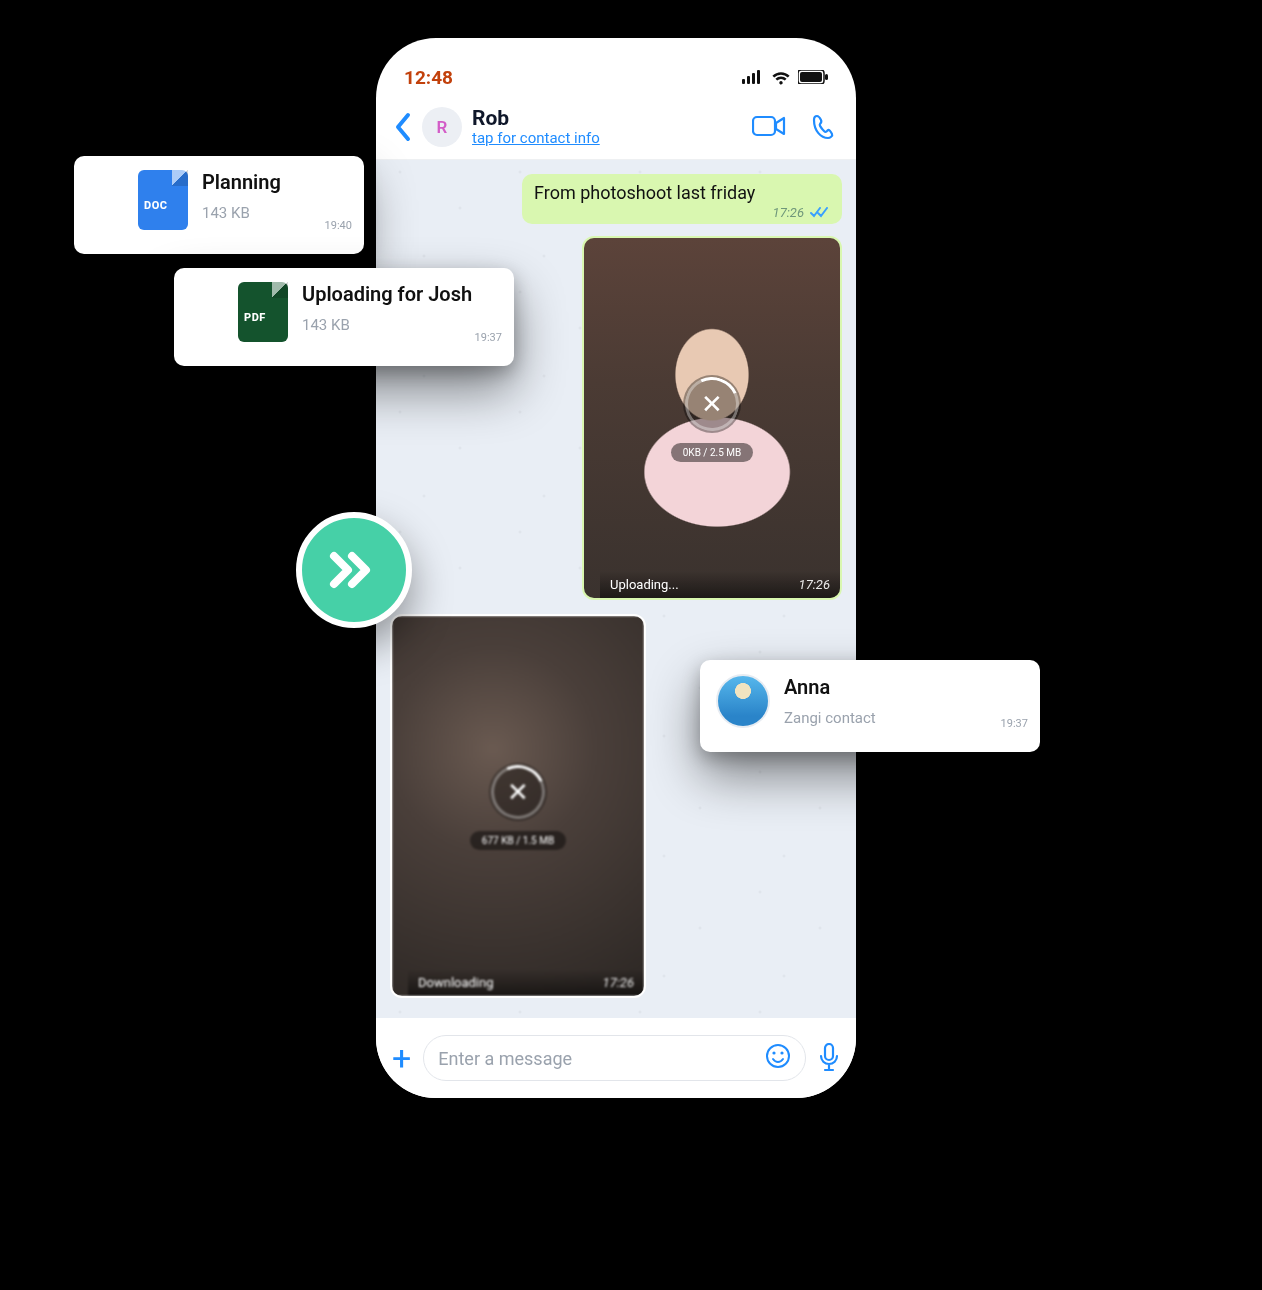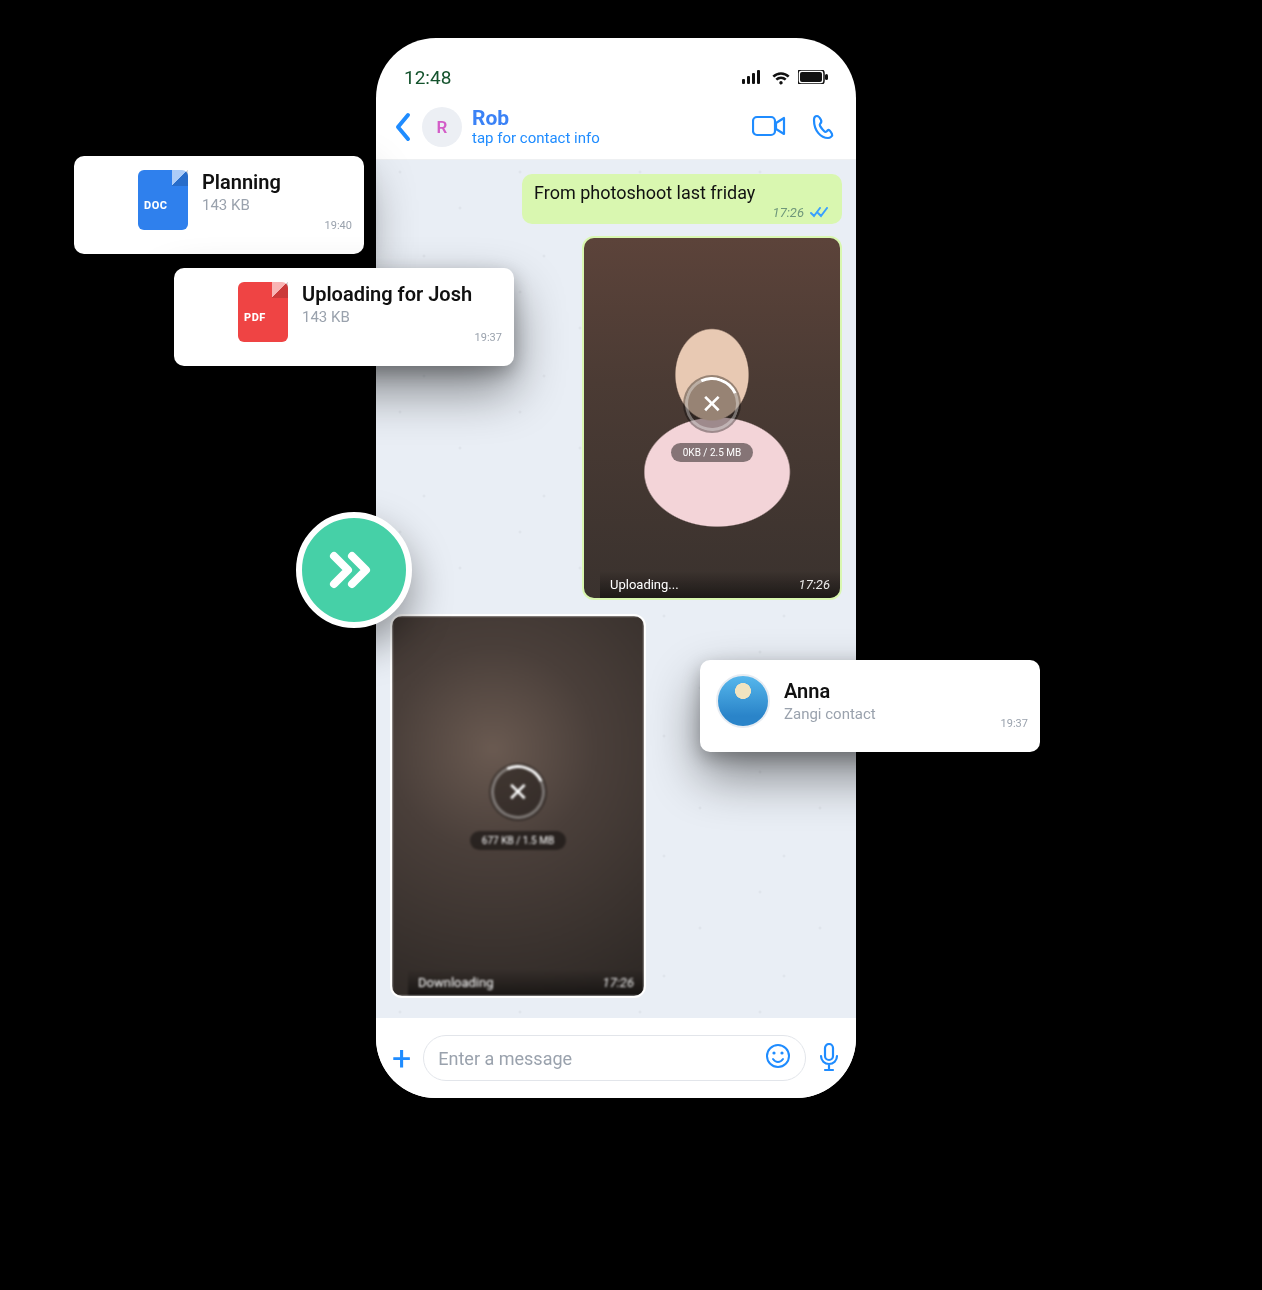--- a/index.html
+++ b/index.html
@@ -37,23 +37,23 @@
     z-index:-1;
     background:radial-gradient(closest-side,rgba(0,0,0,.4),transparent 70%);
   }
 
   .statusbar {
     height: 56px;
     display: flex;
     align-items: center;
     justify-content: space-between;
     padding: 22px 28px 0 28px;
-    font-weight: 400;
+    font-weight: 700;
     font-size: 19px;
-    color:#14532d;
+    color:#c2410c;
   }
   .status-icons { display:flex; gap:6px; align-items:center; }
   .status-icons span { display:inline-block; }
   .sig { font-size:18px; letter-spacing:-1px; }
   .wifi svg, .batt svg { display:block; }
 
   .chat-header {
     height: 66px;
     display:flex;
     align-items:center;
@@ -62,22 +62,22 @@
     border-bottom: 1px solid #eef0f2;
   }
   .back-chevron svg { display:block; }
   .avatar-initial {
     width: 40px; height:40px; border-radius:50%;
     background:#eceff4;
     display:flex;align-items:center;justify-content:center;
     font-weight:600;color:#d35cc7;font-size:17px;
   }
   .titles { flex:1; line-height:1.1; }
-  .contact-name { font-weight:700; font-size:21px; color:#3b82f6; }
-  .contact-sub { font-size:15px; color:#1f8cff; }
+  .contact-name { font-weight:700; font-size:21px; color:#0f172a; }
+  .contact-sub { font-size:15px; color:#1f8cff;text-decoration:underline; }
   .hdr-actions { display:flex; gap:26px; }
   .hdr-actions svg { display:block; }
 
   .chat-body {
     height: 858px;
     background:#e9eef5;
     position:relative;
     padding: 14px 14px 8px 14px;
     overflow:hidden;
   }
@@ -193,31 +193,31 @@
   
   .card{
     position:absolute;
     background:#fff;border-radius:10px;
     box-shadow:0 24px 50px rgba(0,0,0,.45), 0 6px 18px rgba(0,0,0,.25);
     padding:14px 16px 24px 16px;
     display:flex;gap:14px;
   }
   .card .icon{width:50px;height:60px;border-radius:6px;position:relative;flex:0 0 50px;margin-left:48px;}
   .card .icon.doc{background:#2f80ed;}
-  .card .icon.pdf{background:#ef4444;}
+  .card .icon.pdf{background:#14532d;}
   .card .icon::after{
     content:"";position:absolute;top:0;right:0;width:16px;height:16px;
     background:linear-gradient(135deg,rgba(255,255,255,.6) 50%, rgba(0,0,0,.15) 50%);
   }
   .card .icon .lbl{
     position:absolute;left:6px;bottom:18px;color:#fff;font-size:11px;font-weight:800;letter-spacing:.5px;
   }
   .card .info{flex:1;}
   .card .title{font-size:20px;font-weight:600;color:#111;}
-  .card .sub{font-size:15px;color:#9aa2ad;margin-top:2px;}
+  .card .sub{font-size:15px;color:#9aa2ad;margin-top:10px;}
   .card .ts{position:absolute;right:12px;bottom:22px;color:#9aa2ad;font-size:11px;}
 
   .card.planning{left:74px;top:156px;width:290px;}
   .card.pdf-card{left:174px;top:268px;width:340px;}
 
   .card.anna{left:700px;top:660px;width:340px;align-items:center;}
   .card.anna .avatar{
     width:54px;height:54px;border-radius:50%;flex:0 0 54px;
     background:
       radial-gradient(circle at 50% 30%, #f2e4c0 0 18%, transparent 19%),

